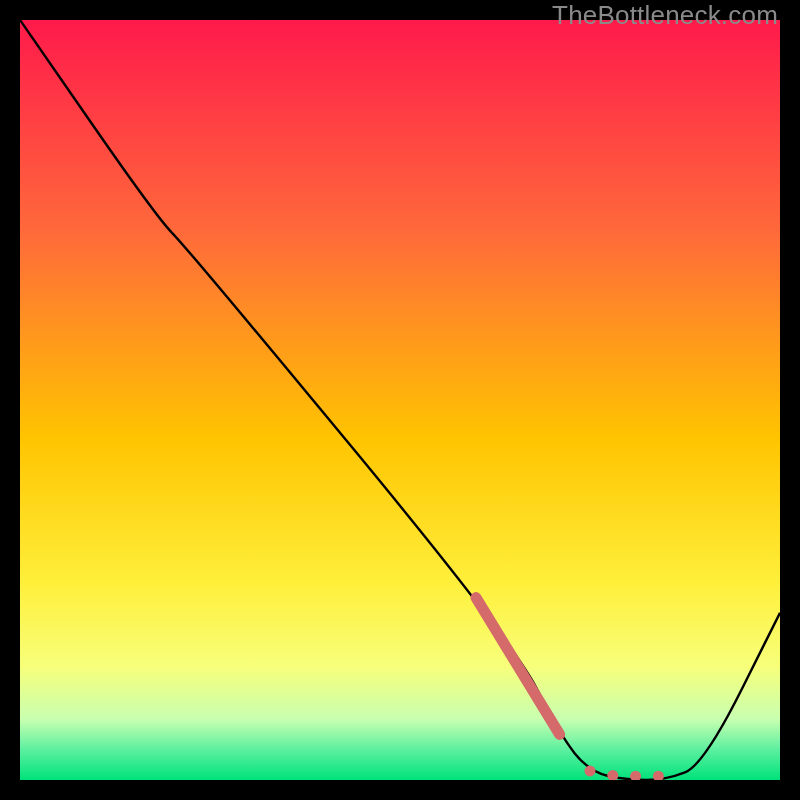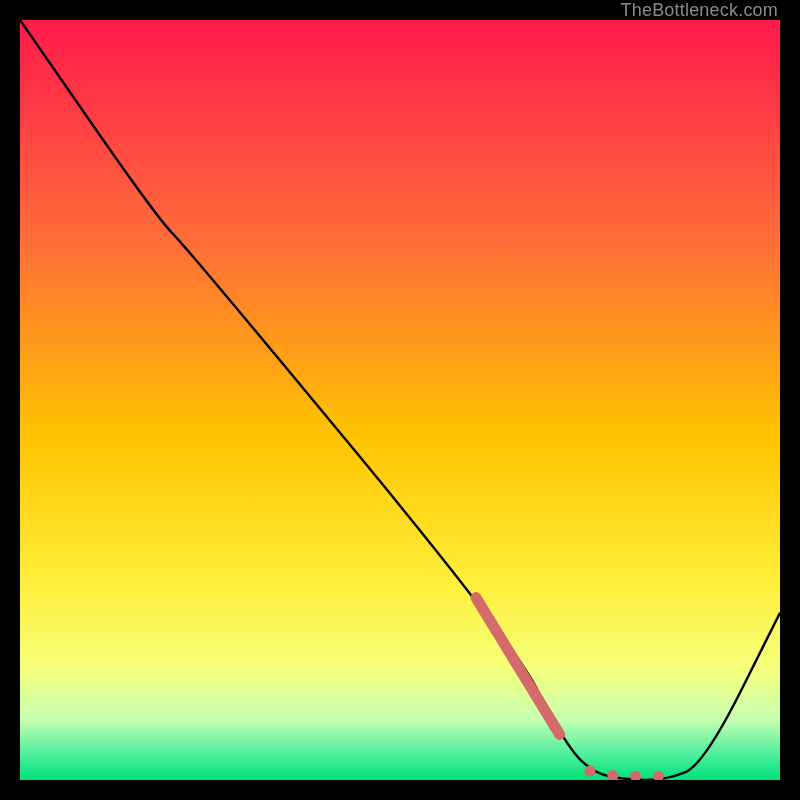--- a/index.html
+++ b/index.html
@@ -23,21 +23,21 @@
     position: absolute;
     left: 0;
     top: 0;
     width: 760px;
     height: 760px;
   }
   .watermark {
     position: absolute;
     top: 0px;
     right: 22px;
-    font-size: 18px;
+    font-size: 26px;
     font-weight: 500;
     color: #8a8a8a;
     letter-spacing: 0.2px;
   }
 </style>
 </head>
 <body>
 
 <div class="frame">
   <svg class="plot" viewBox="0 0 760 760">

